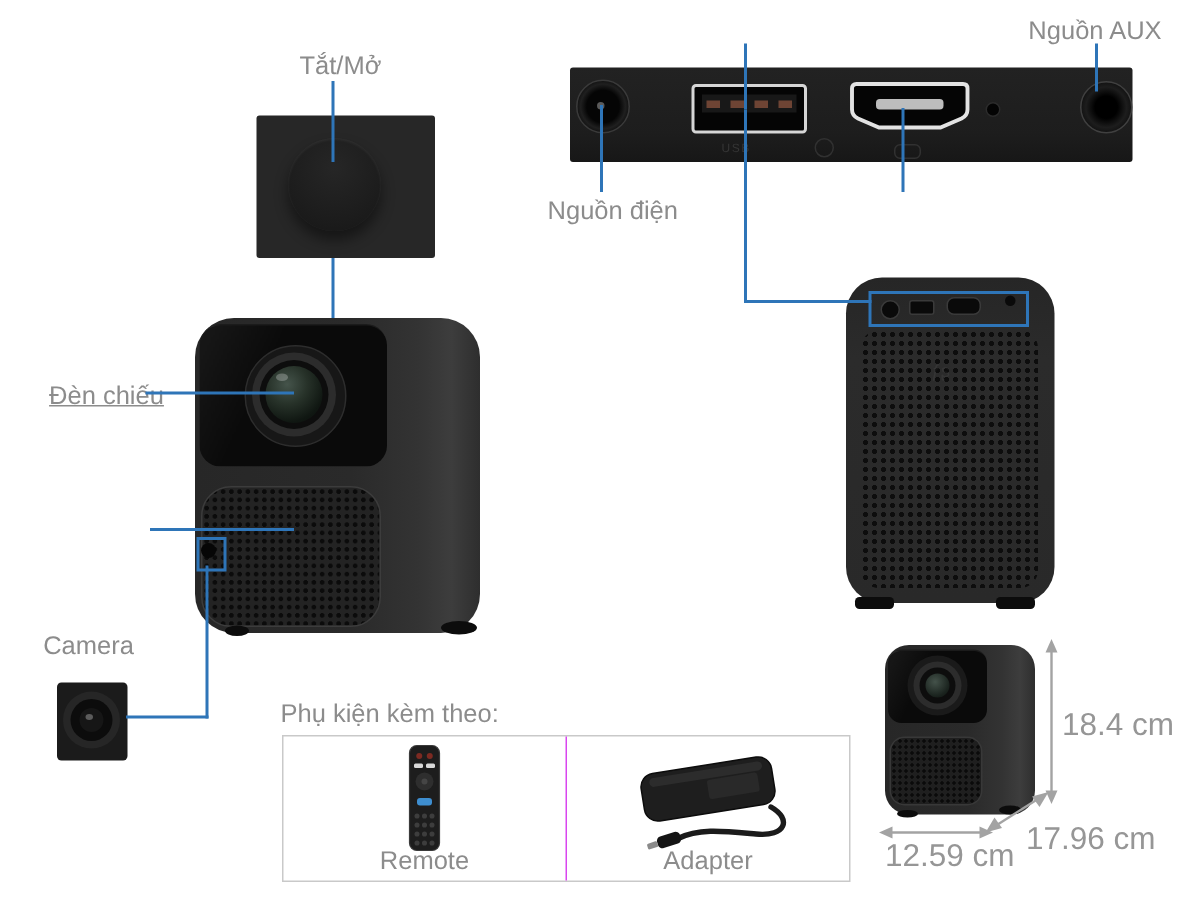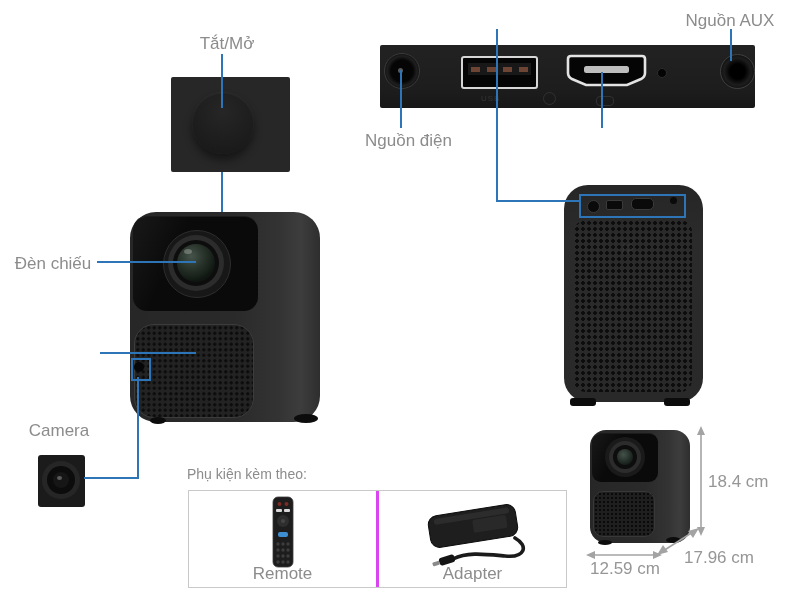--- a/index.html
+++ b/index.html
@@ -1,19 +1,19 @@
 <!DOCTYPE html>
 <html><head>
 <meta charset="utf-8">
 <style>
   html,body{margin:0;padding:0;background:#fff;}
   #stage{position:relative;width:800px;height:600px;background:#fff;overflow:hidden;
          font-family:"Liberation Sans",sans-serif;}
   .lbl{position:absolute;color:#8c8c8c;font-size:17px;line-height:21px;text-align:center;white-space:nowrap;}
-  .dimlbl{position:absolute;color:#969696;font-size:17px;white-space:nowrap;}
+  .dimlbl{position:absolute;color:#969696;font-size:21px;white-space:nowrap;}
   .bl{position:absolute;background:#2e75b8;z-index:6;}
   .bluebox{position:absolute;border:2px solid #2e75b8;z-index:7;background:transparent;}
   .circ{border-radius:50%;position:absolute;}
   .dots-front{background-color:#232323;
     background-image:radial-gradient(circle,#0b0b0b 1.4px,transparent 1.6px);
     background-size:5.5px 5.5px;border:1px solid #3c3c3c;}
   .dots-back{background-image:radial-gradient(circle,#0d0d0d 1.7px,transparent 1.9px);
     background-size:6px 6px;}
   .dots-mini{background-color:#1f1f1f;
     background-image:radial-gradient(circle,#0a0a0a 1px,transparent 1.2px);
@@ -21,21 +21,21 @@
   .projbody{position:absolute;border-radius:26px;
     background:linear-gradient(90deg,#272727 0%,#2a2a2a 55%,#333 78%,#3d3d3d 90%,#2e2e2e 100%);}
   .gloss{position:absolute;border-radius:14px;background:
     linear-gradient(115deg,rgba(255,255,255,0.06) 0%,rgba(255,255,255,0) 35%),#0a0a0a;
     border-top:1px solid rgba(255,255,255,0.07);}
   .foot{position:absolute;background:#0c0c0c;border-radius:50%;}
   svg{display:block;}
   .acc-table{position:absolute;left:188px;top:490px;width:379px;height:98px;
     border:1px solid #c9c9c9;display:flex;box-sizing:border-box;}
   .acc-cell{flex:1;position:relative;display:flex;align-items:flex-start;justify-content:center;padding-top:5px;box-sizing:border-box;}
-  .acc-cell + .acc-cell{border-left:3px solid #d946ef;text-decoration:underline;}
+  .acc-cell + .acc-cell{border-left:1px solid #d946ef;text-decoration:underline;}
   .acc-label{position:absolute;bottom:3px;left:0;right:0;text-align:center;color:#8c8c8c;font-size:17px;}
   .faint{position:absolute;border:1px solid #313131;}
 </style>
 </head>
 <body>
 
 <div id="stage">
 
   <div class="lbl" style="left:181px;top:33px;width:92px;">Tắt/Mở</div>
   <div class="bl" style="left:221px;top:54px;width:2px;height:54px;"></div>
@@ -98,21 +98,21 @@
   <div class="circ" style="left:173px;top:240px;width:46px;height:46px;background:#0d0d0d;"></div>
   <div class="circ" style="left:177px;top:244px;width:38px;height:38px;
        background:radial-gradient(circle at 38% 32%,#45544b 0%,#273229 38%,#101712 72%,#0a0d0b 100%);"></div>
   <div class="circ" style="left:184px;top:249px;width:8px;height:5px;background:rgba(255,255,255,0.25);"></div>
   <div class="dots-front" style="position:absolute;left:134px;top:324px;width:120px;height:94px;border-radius:20px;box-sizing:border-box;"></div>
   <div class="circ" style="left:134px;top:362px;width:10px;height:10px;background:#060606;z-index:5;"></div>
   <div class="bluebox" style="left:131px;top:358px;width:16px;height:19px;"></div>
   <div class="foot" style="left:150px;top:417px;width:16px;height:7px;"></div>
   <div class="foot" style="left:294px;top:414px;width:24px;height:9px;"></div>
 
-  <div class="lbl" style="left:10px;top:253px;width:86px;">Đèn chiếu</div>
+  <div class="lbl" style="left:28px;top:253px;width:86px;text-decoration:underline;">Đèn chiếu</div>
   <div class="bl" style="left:97px;top:261px;width:99px;height:2px;"></div>
 
   <div class="bl" style="left:100px;top:352px;width:96px;height:2px;"></div>
 
   <div class="lbl" style="left:24px;top:420px;width:70px;">Camera</div>
   <div style="position:absolute;left:38px;top:455px;width:47px;height:52px;background:#1b1b1b;border-radius:3px;"></div>
   <div class="circ" style="left:42px;top:461px;width:38px;height:38px;background:#262626;"></div>
   <div class="circ" style="left:47px;top:466px;width:28px;height:28px;background:#0c0c0c;"></div>
   <div class="circ" style="left:53px;top:472px;width:16px;height:16px;background:#161616;"></div>
   <div class="circ" style="left:57px;top:476px;width:5px;height:4px;background:rgba(255,255,255,0.3);"></div>
@@ -155,21 +155,21 @@
   <svg style="position:absolute;left:654px;top:524px;" width="48" height="34" viewBox="0 0 48 34">
     <line x1="9" y1="27" x2="39" y2="8" stroke="#a3a3a3" stroke-width="1.6"></line>
     <path d="M3,31 L14,28 L9,21 Z" fill="#a3a3a3"></path>
     <path d="M45,4 L34,7 L39,14 Z" fill="#a3a3a3"></path>
   </svg>
 
   <div class="dimlbl" style="left:708px;top:472px;">18.4 cm</div>
   <div class="dimlbl" style="left:684px;top:548px;">17.96 cm</div>
   <div class="dimlbl" style="left:590px;top:559px;">12.59 cm</div>
 
-  <div style="position:absolute;left:187px;top:466px;color:#8c8c8c;font-size:14px;text-align:center;">Phụ kiện kèm theo:</div>
+  <div style="position:absolute;left:187px;top:466px;color:#8c8c8c;font-size:17px;text-align:center;">Phụ kiện kèm theo:</div>
 
   <div class="acc-table">
     <div class="acc-cell">
       <svg width="26" height="72" viewBox="0 0 26 72">
         <rect x="3" y="1" width="20" height="70" rx="5" fill="#1d1d1d" stroke="#3a3a3a" stroke-width="0.8"></rect>
         <circle cx="9.5" cy="8" r="2" fill="#7d2a22"></circle>
           <circle cx="16.5" cy="8" r="2" fill="#7d2a22"></circle>
         <rect x="6" y="13" width="6" height="3" rx="1" fill="#d9d9d9"></rect>
           <rect x="14" y="13" width="6" height="3" rx="1" fill="#d9d9d9"></rect>
         <circle cx="13" cy="25" r="6" fill="#2e2e2e"></circle>

